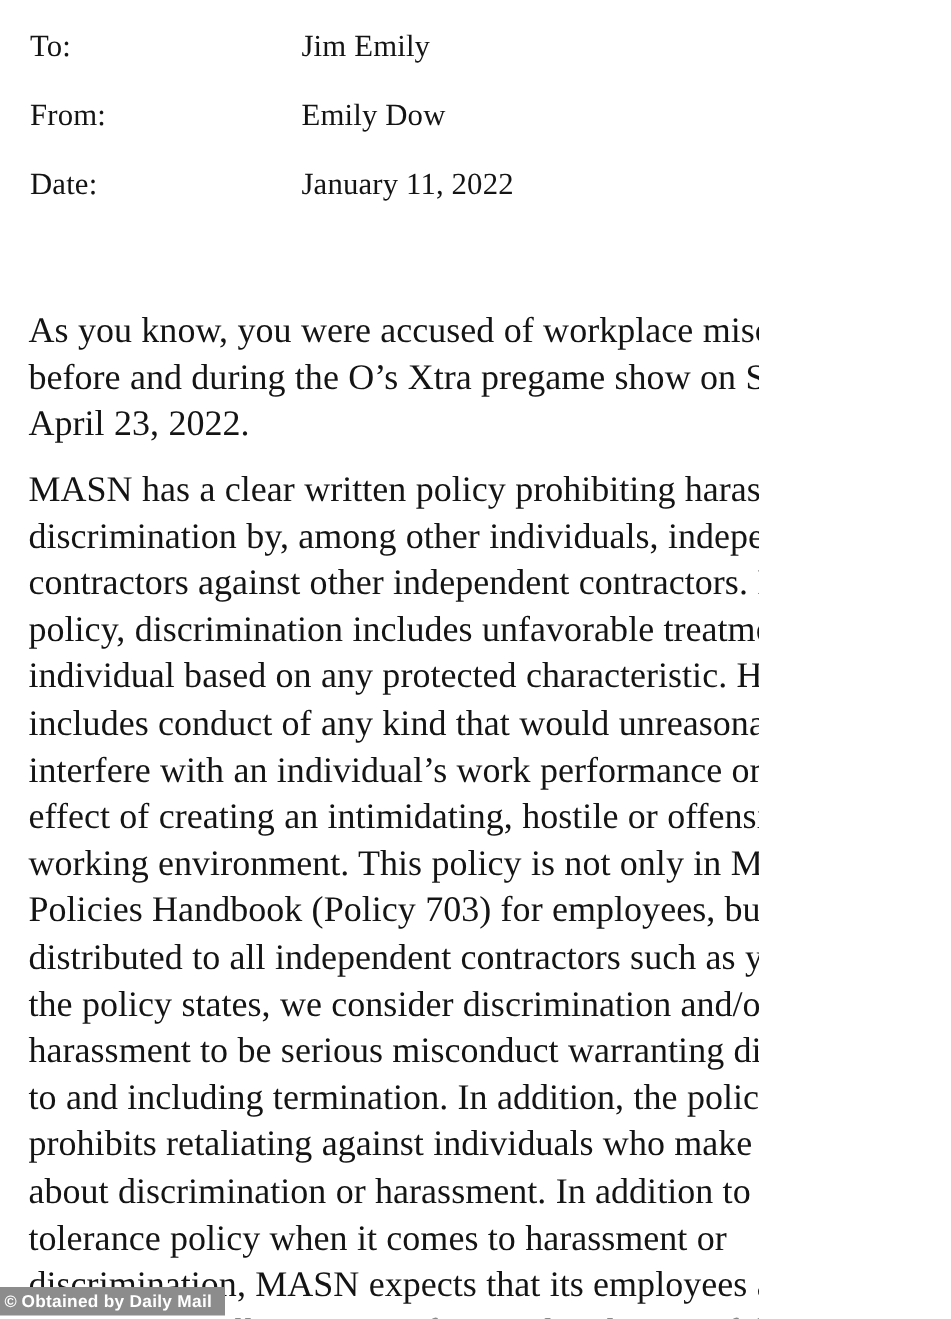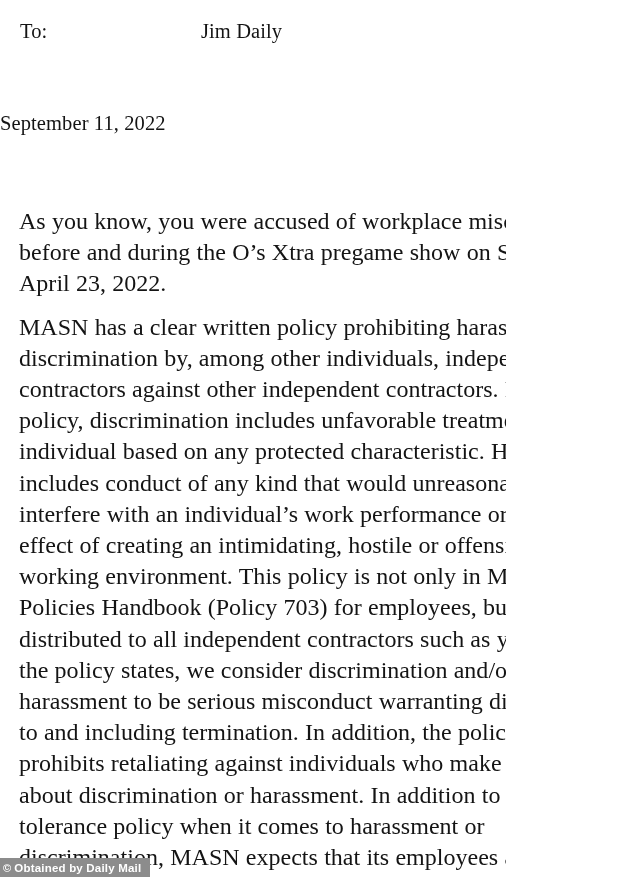--- a/index.html
+++ b/index.html
@@ -101,28 +101,31 @@
 </style>
 </head>
 <body>
 
 <div class="page">
 
   <div class="memo-header">
 
     <div class="memo-row">
       <div class="memo-label">To:</div>
-      <div class="memo-value">Jim Daily</div>
+      <div class="memo-value">Jim Emily</div>
     </div>
 
     <div class="memo-row">
+      <div class="memo-label">From:</div>
+      <div class="memo-value">Emily Dow</div>
     </div>
 
     <div class="memo-row">
-      <div class="memo-value">September 11, 2022</div>
+      <div class="memo-label">Date:</div>
+      <div class="memo-value">January 11, 2022</div>
     </div>
 
     <div class="memo-row">
     </div>
 
   </div>
 
   <div class="memo-body">
     <p class="para">As you know, you were accused of workplace misconduct before and during the O’s Xtra pregame show on Saturday, April 23, 2022.</p>
     <p class="para">MASN has a clear written policy prohibiting harassment or discrimination by, among other individuals, independent contractors against other independent contractors. Per the policy, discrimination includes unfavorable treatment of an individual based on any protected characteristic. Harassment includes conduct of any kind that would unreasonably interfere with an individual’s work performance or have the effect of creating an intimidating, hostile or offensive working environment. This policy is not only in MASN’s Policies Handbook (Policy 703) for employees, but also is distributed to all independent contractors such as yourself. As the policy states, we consider discrimination and/or harassment to be serious misconduct warranting discipline, up to and including termination. In addition, the policy strictly prohibits retaliating against individuals who make complaints about discrimination or harassment. In addition to our zero-tolerance policy when it comes to harassment or discrimination, MASN expects that its employees and contractors will act in a professional and respectful manner in all their dealings at the workplace, including, of course, their interactions with other individuals in the workplace, whether that be with employees, interns, contractors, players, coaches, fans or the media.</p>

